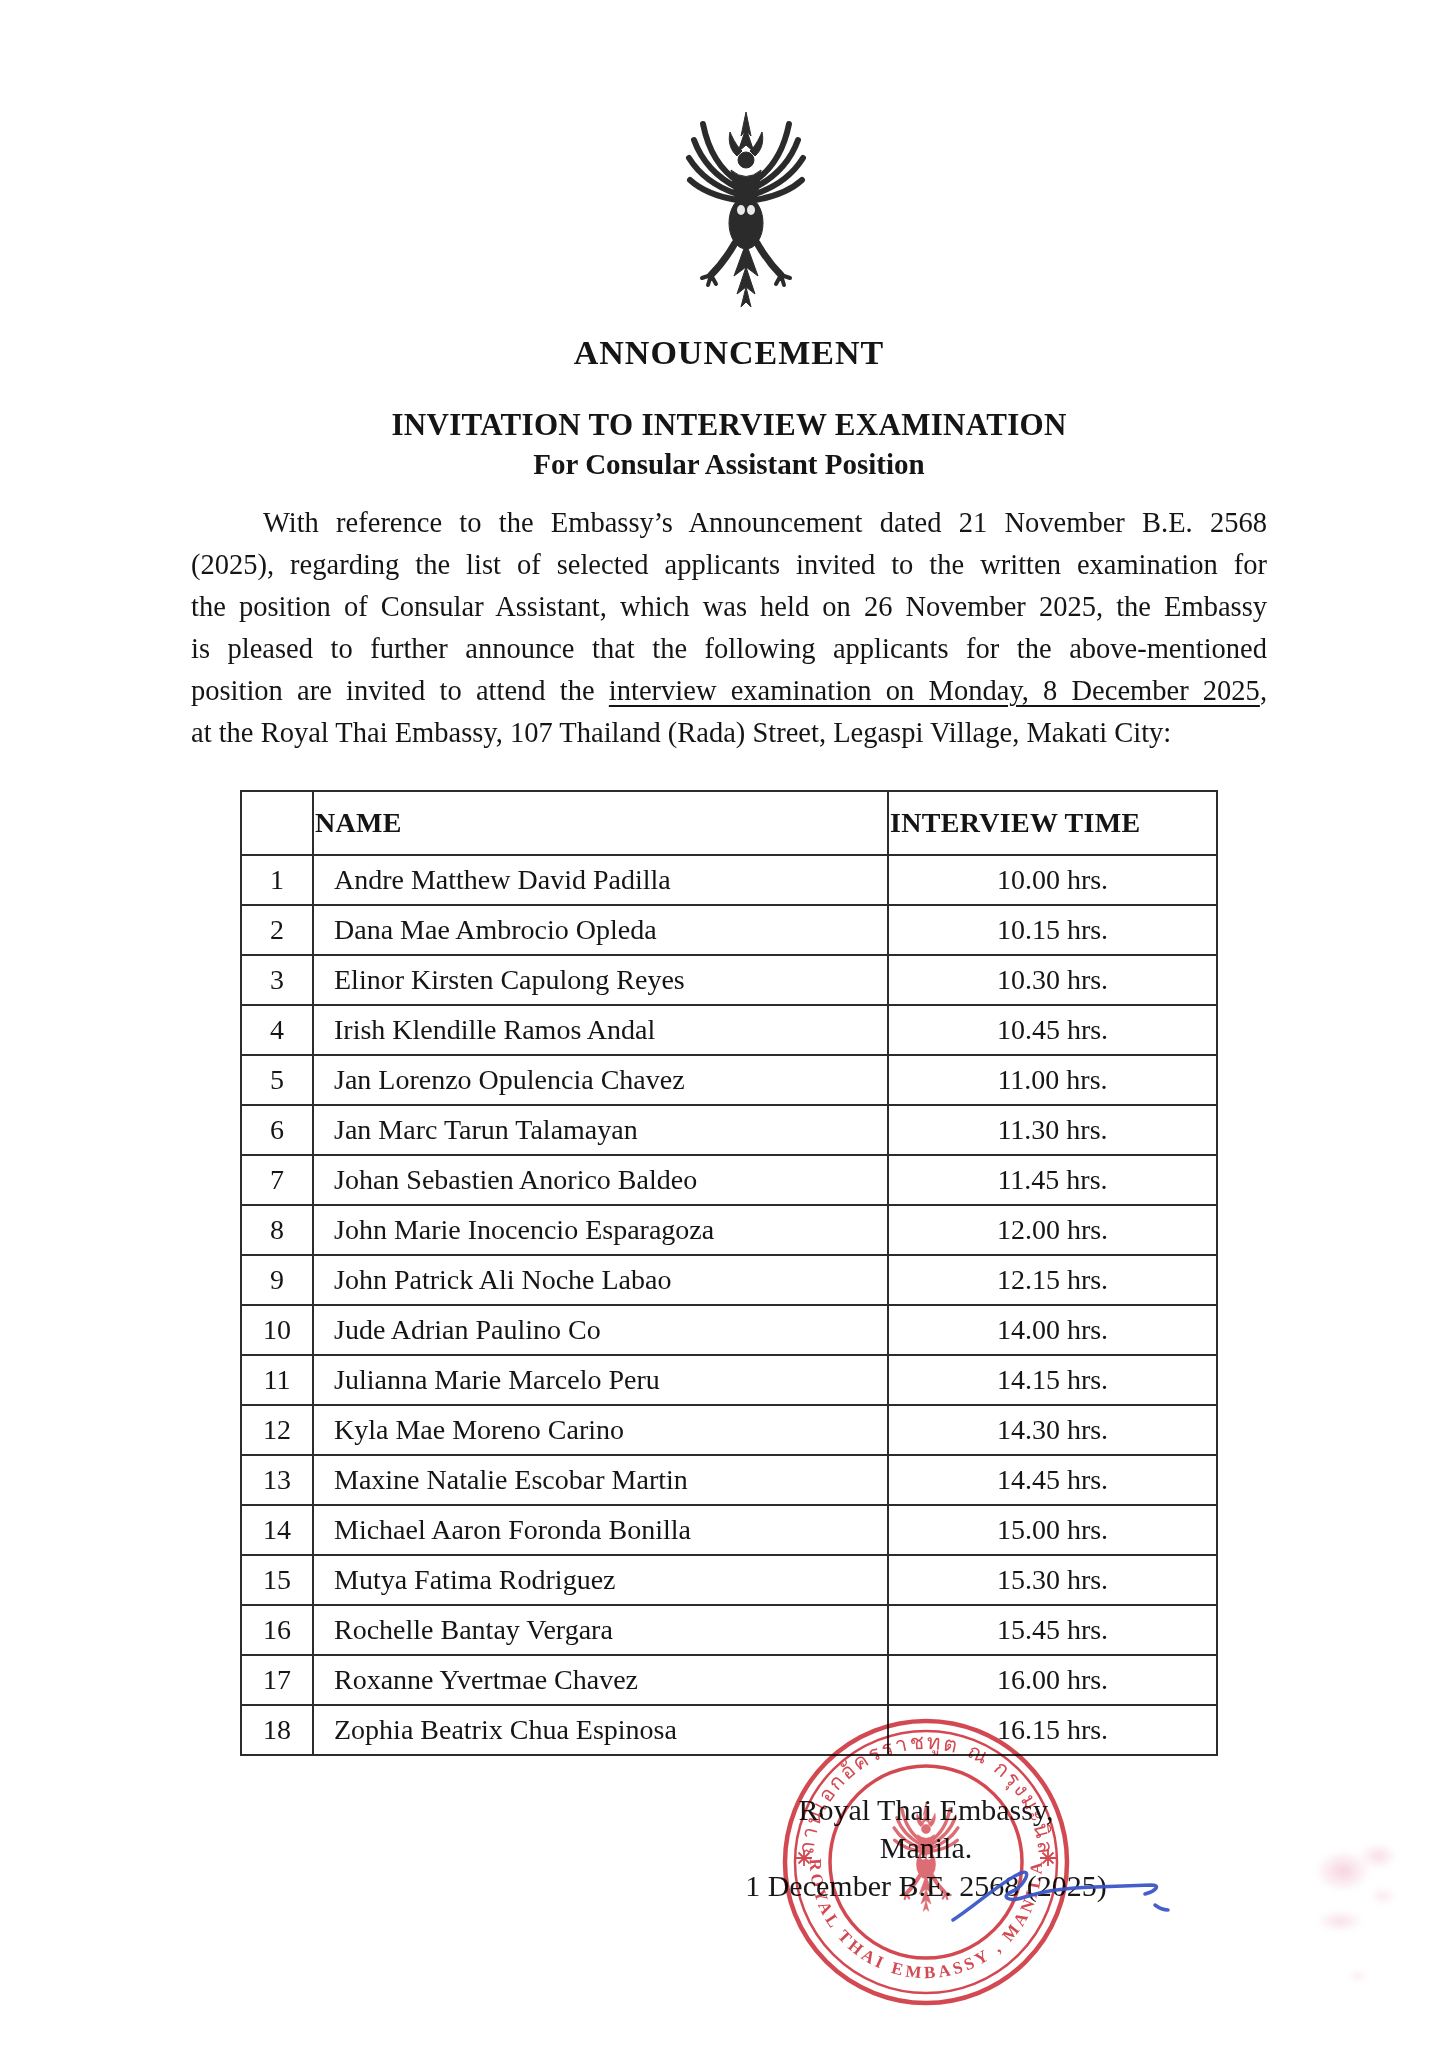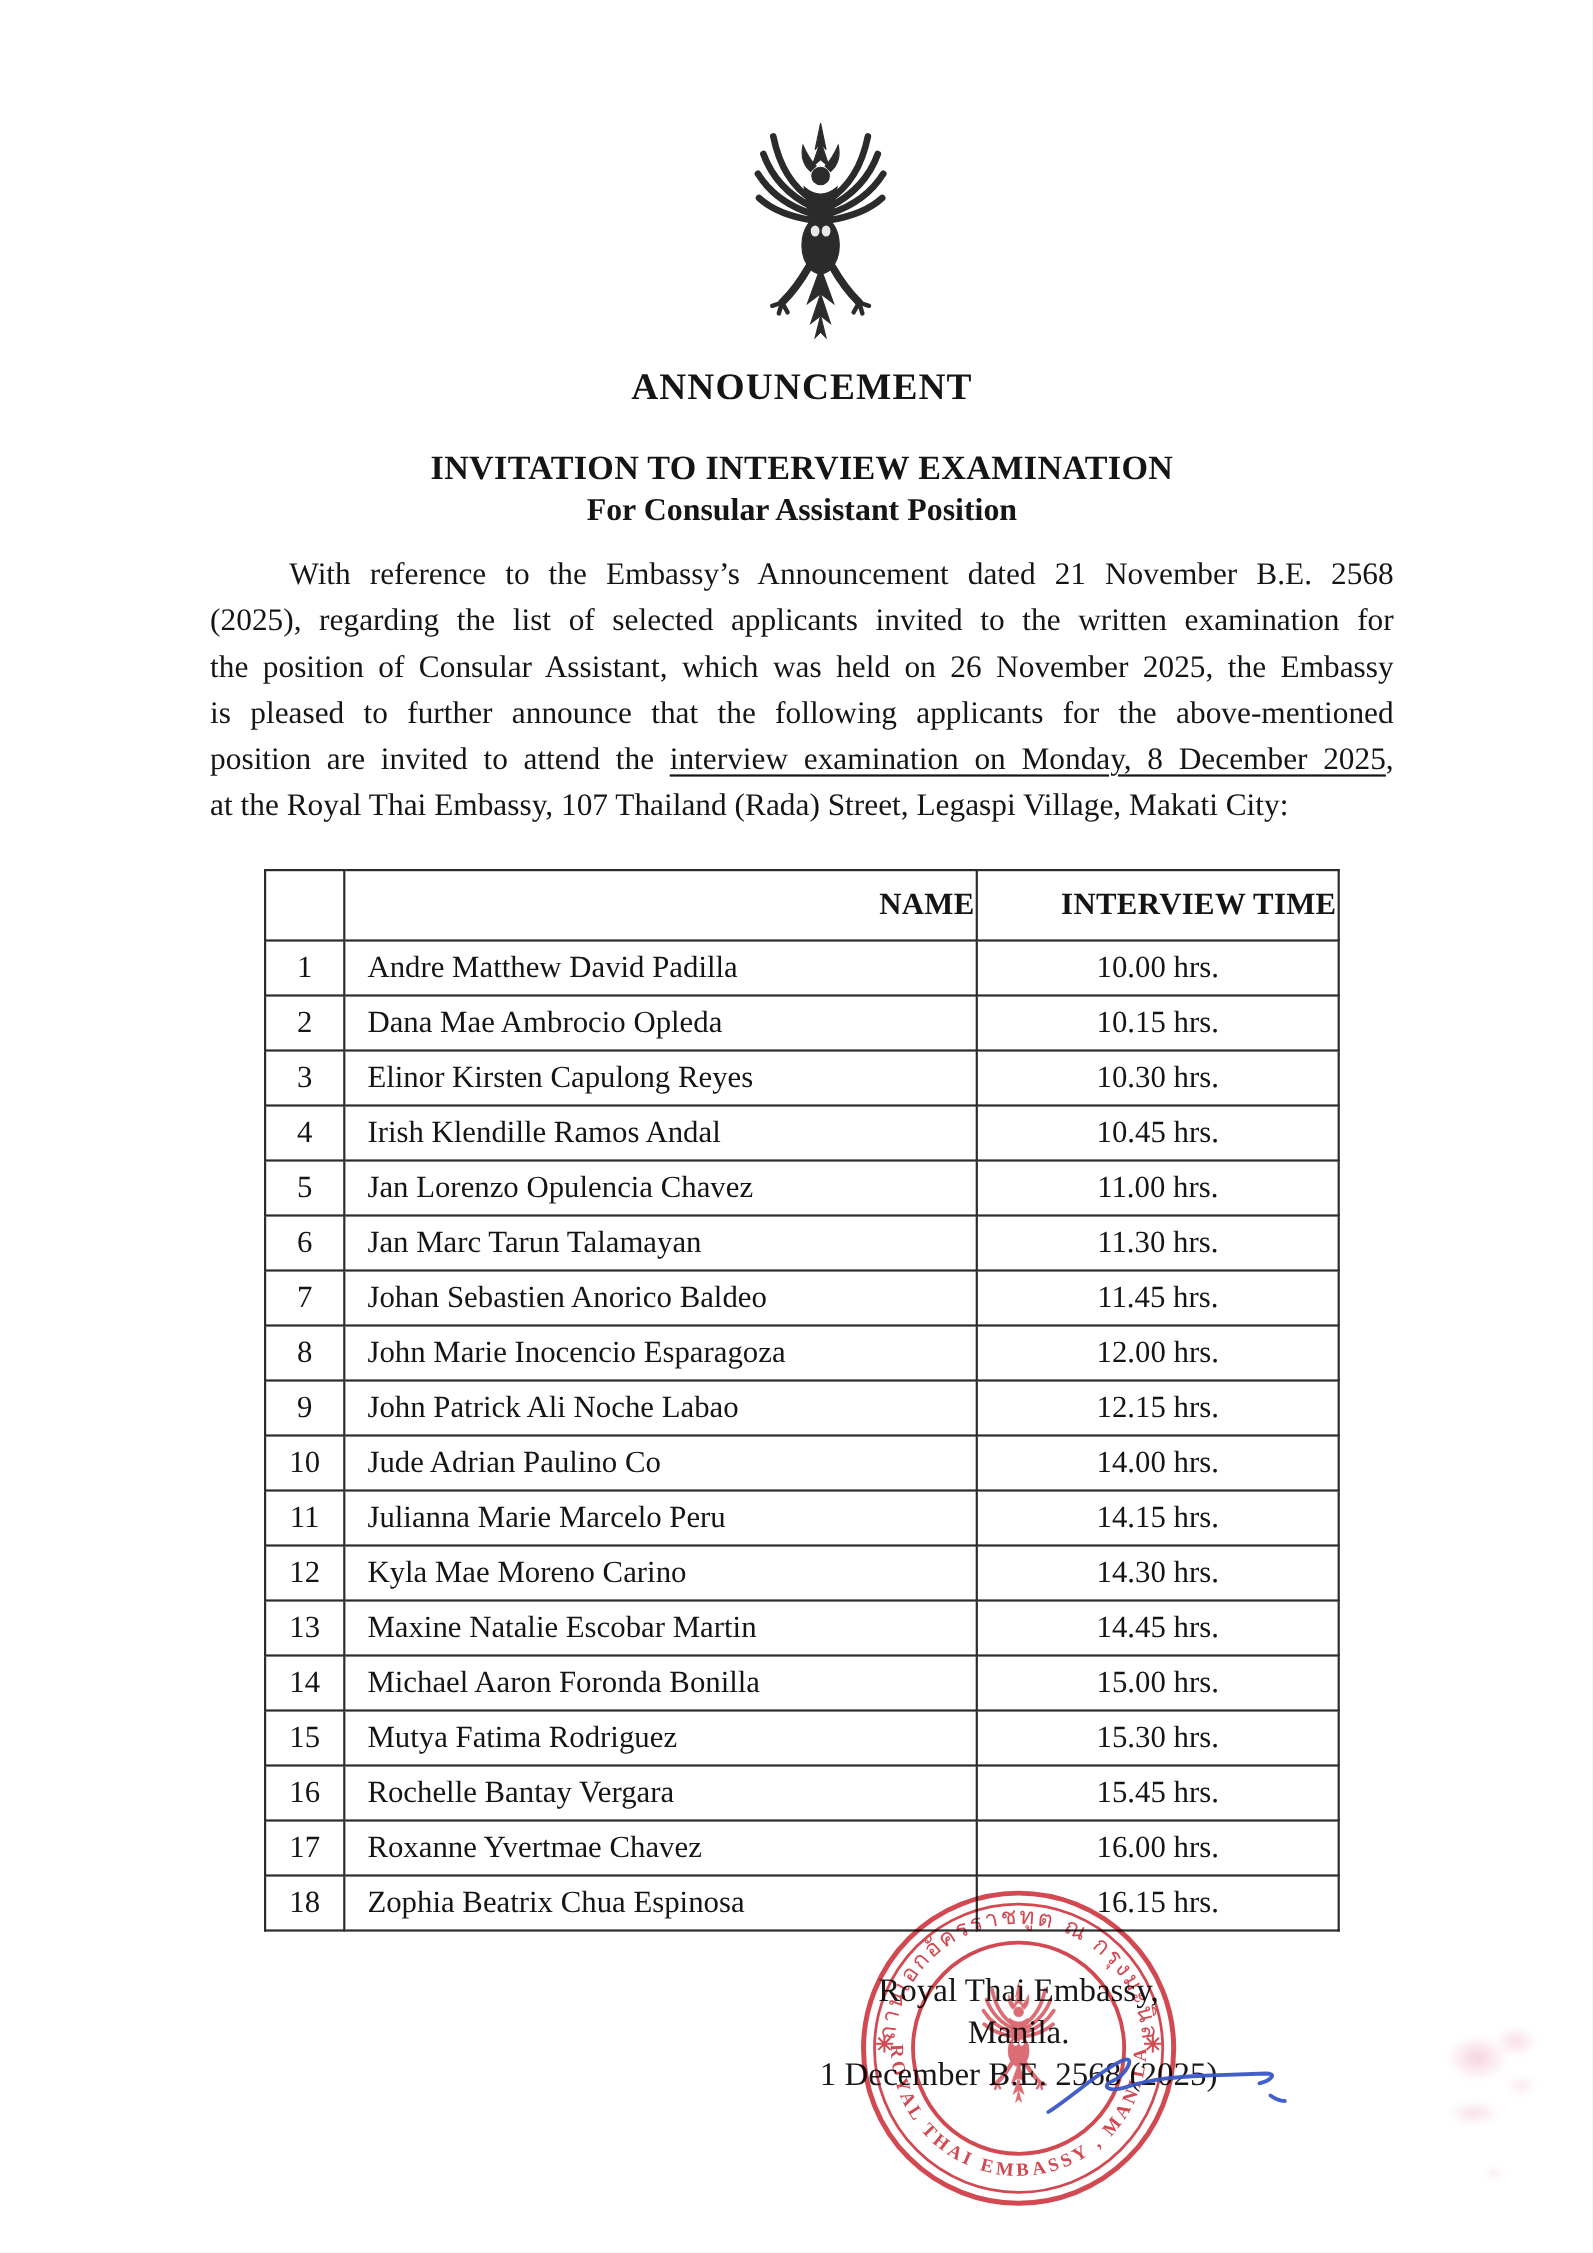--- a/index.html
+++ b/index.html
@@ -62,21 +62,21 @@
   }
   table.applicants th, table.applicants td{
     border:2px solid #2c2c2c;
     vertical-align:middle;
     font-weight:normal;
     overflow:hidden;
   }
   table.applicants thead th{
     height:60px;
     font-weight:bold;
-    text-align:right;
+    text-align:left;
     font-size:28px;
     letter-spacing:.3px;
   }
   table.applicants td{height:46px;}
   td.cell-no{text-align:center;}
   td.cell-name{text-align:left;padding-left:20px;}
   td.cell-time{text-align:center;}
   
   .footer-text{
     top:1791px;left:726px;width:400px;

